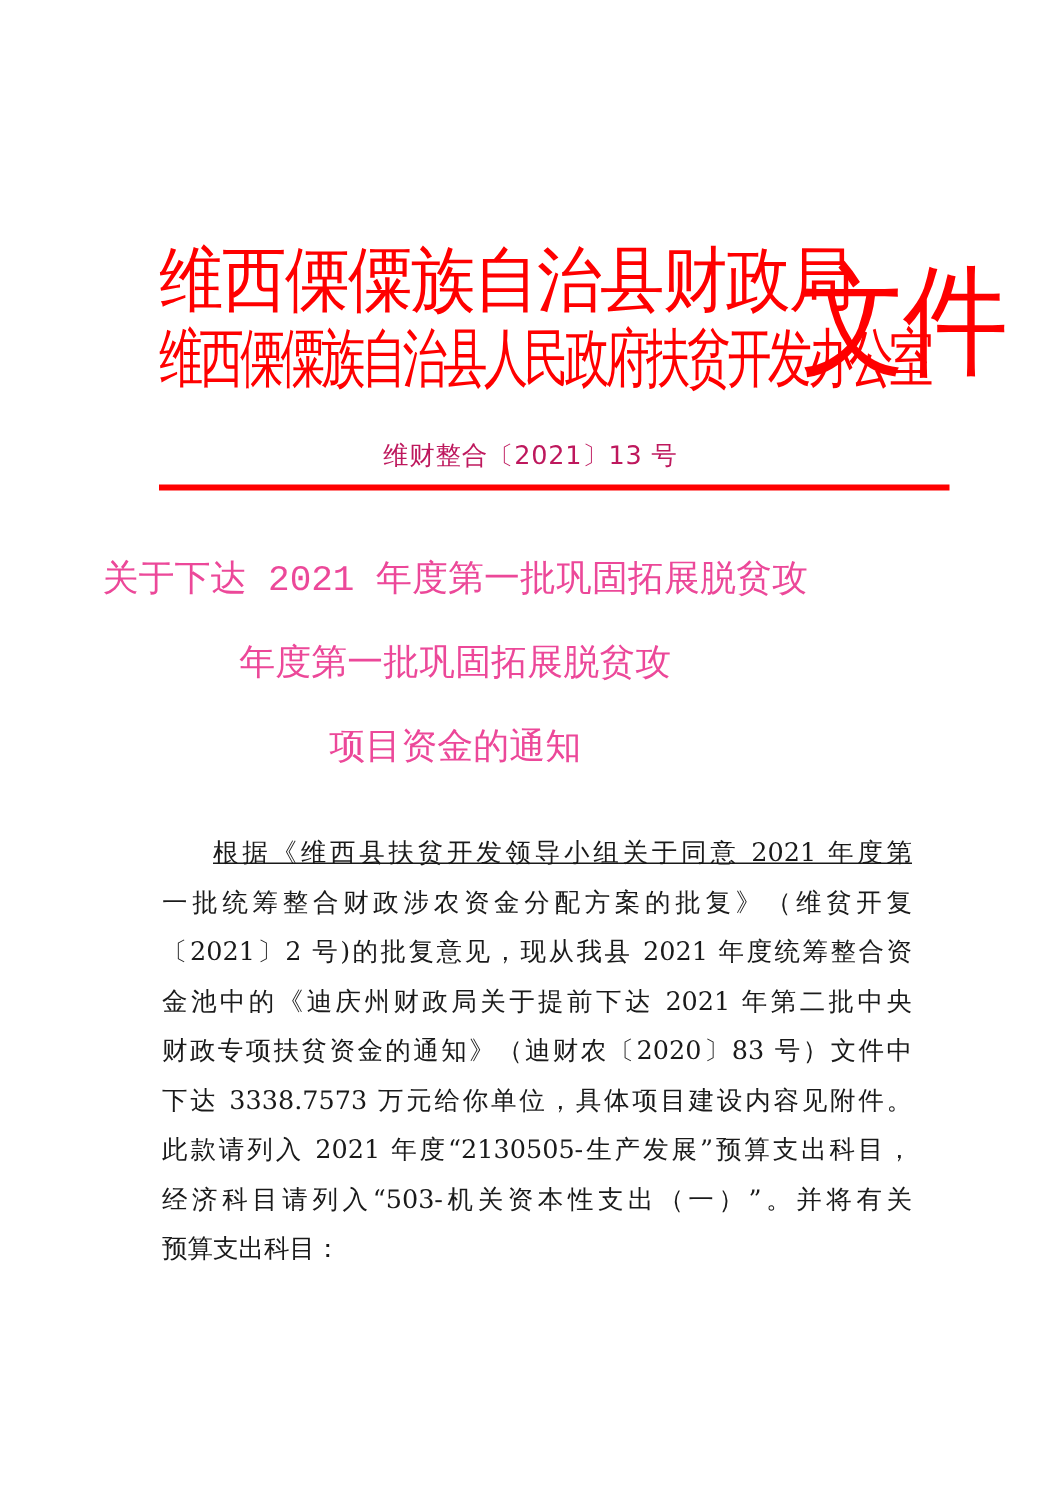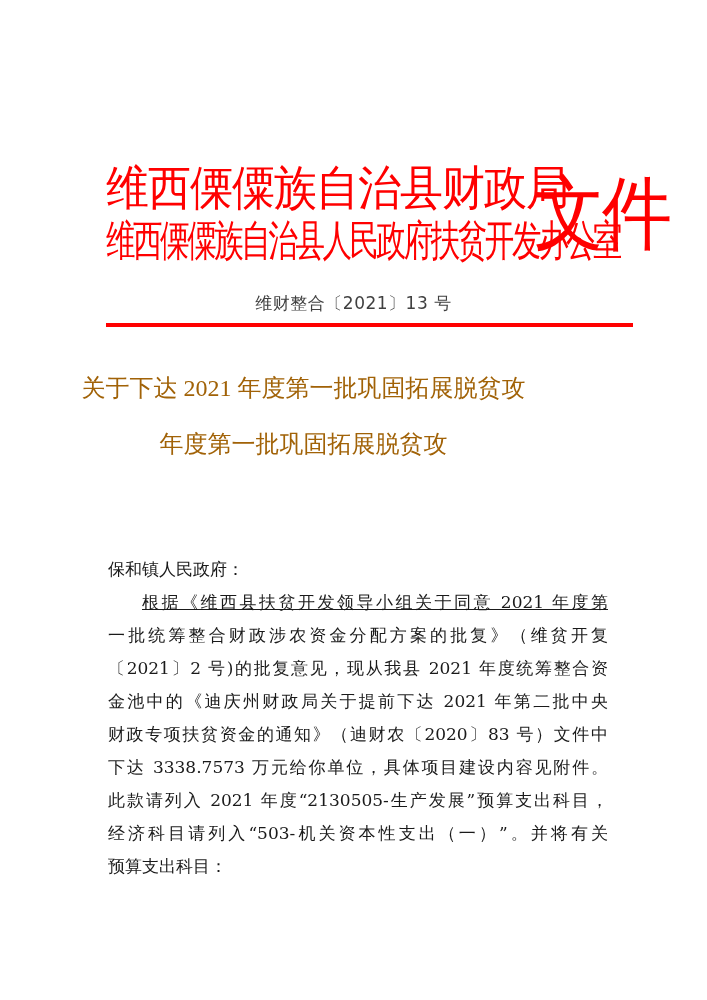--- a/index.html
+++ b/index.html
@@ -63,40 +63,40 @@
       font-weight: normal;
     }
     .doc-number {
       position: absolute;
       left: 0;
       width: 707px;
       top: 292px;
       text-align: center;
       font-family: "DejaVu Sans", "Liberation Sans", sans-serif;
       font-size: 17px;
-      color: #404040;
+      color: #be185d;
       letter-spacing: 0.5px;
     }
     .red-rule {
       position: absolute;
       left: 106px;
       top: 323px;
       width: 527px;
       height: 4px;
       background: #ff0000;
     }
     .title {
       position: absolute;
       left: 0;
       width: 607px;
       top: 366px;
       text-align: center;
-      font-family: Liberation Serif, serif;
+      font-family: Liberation Mono, monospace;
       font-size: 24px;
-      color: #a16207;
+      color: #ec4899;
     }
     .title .title-line {
       display: block;
       height: 56px;
       line-height: 44px;
       white-space: nowrap;
     }
     .body-text {
       position: absolute;
       left: 108px;
@@ -134,24 +134,24 @@
   <div class="doc-word">文件</div>
 </div>
 
 <div class="doc-number">维财整合〔2021〕13 号</div>
 
 <div class="red-rule"></div>
 
 <div class="title">
   <span class="title-line">关于下达 2021 年度第一批巩固拓展脱贫攻</span>
   <span class="title-line">年度第一批巩固拓展脱贫攻</span>
+  <span class="title-line">项目资金的通知</span>
 </div>
 
 <div class="body-text">
-  <span class="line salutation">保和镇人民政府：</span>
   <span class="line indent">根据《维西县扶贫开发领导小组关于同意 2021 年度第</span>
   <span class="line">一批统筹整合财政涉农资金分配方案的批复》（维贫开复</span>
   <span class="line">〔2021〕2 号)的批复意见，现从我县 2021 年度统筹整合资</span>
   <span class="line">金池中的《迪庆州财政局关于提前下达 2021 年第二批中央</span>
   <span class="line">财政专项扶贫资金的通知》（迪财农〔2020〕83 号）文件中</span>
   <span class="line">下达 3338.7573 万元给你单位，具体项目建设内容见附件。</span>
   <span class="line">此款请列入 2021 年度“2130505-生产发展”预算支出科目，</span>
   <span class="line">经济科目请列入“503-机关资本性支出（一）”。并将有关</span>
   <span class="line last">预算支出科目：</span>
 </div>

